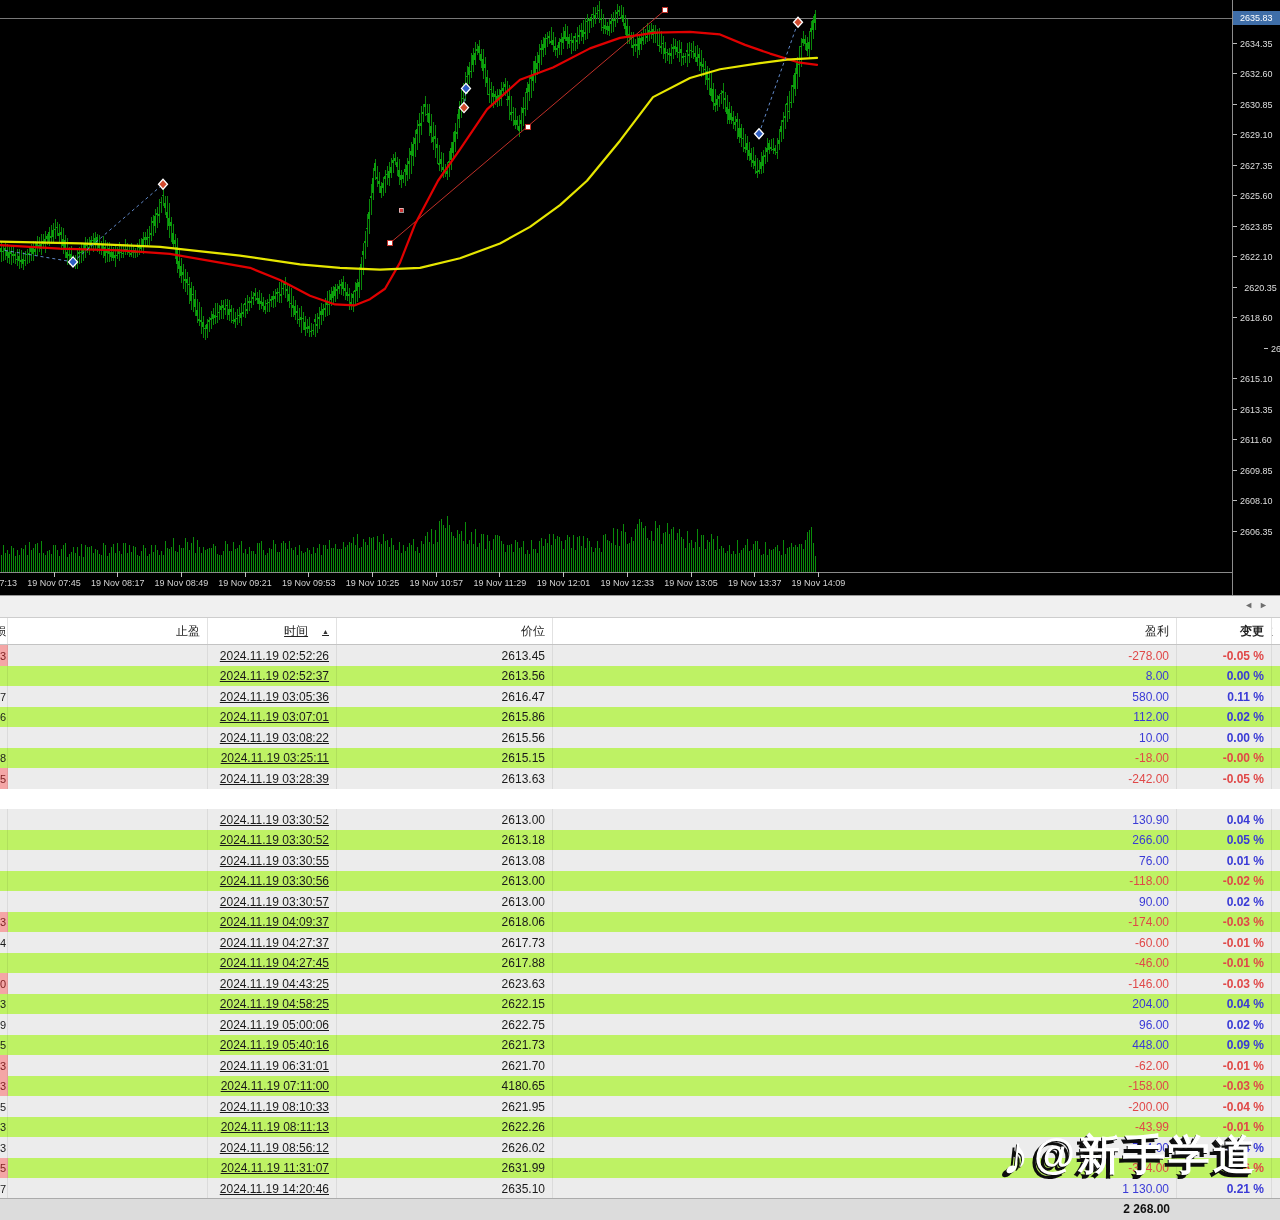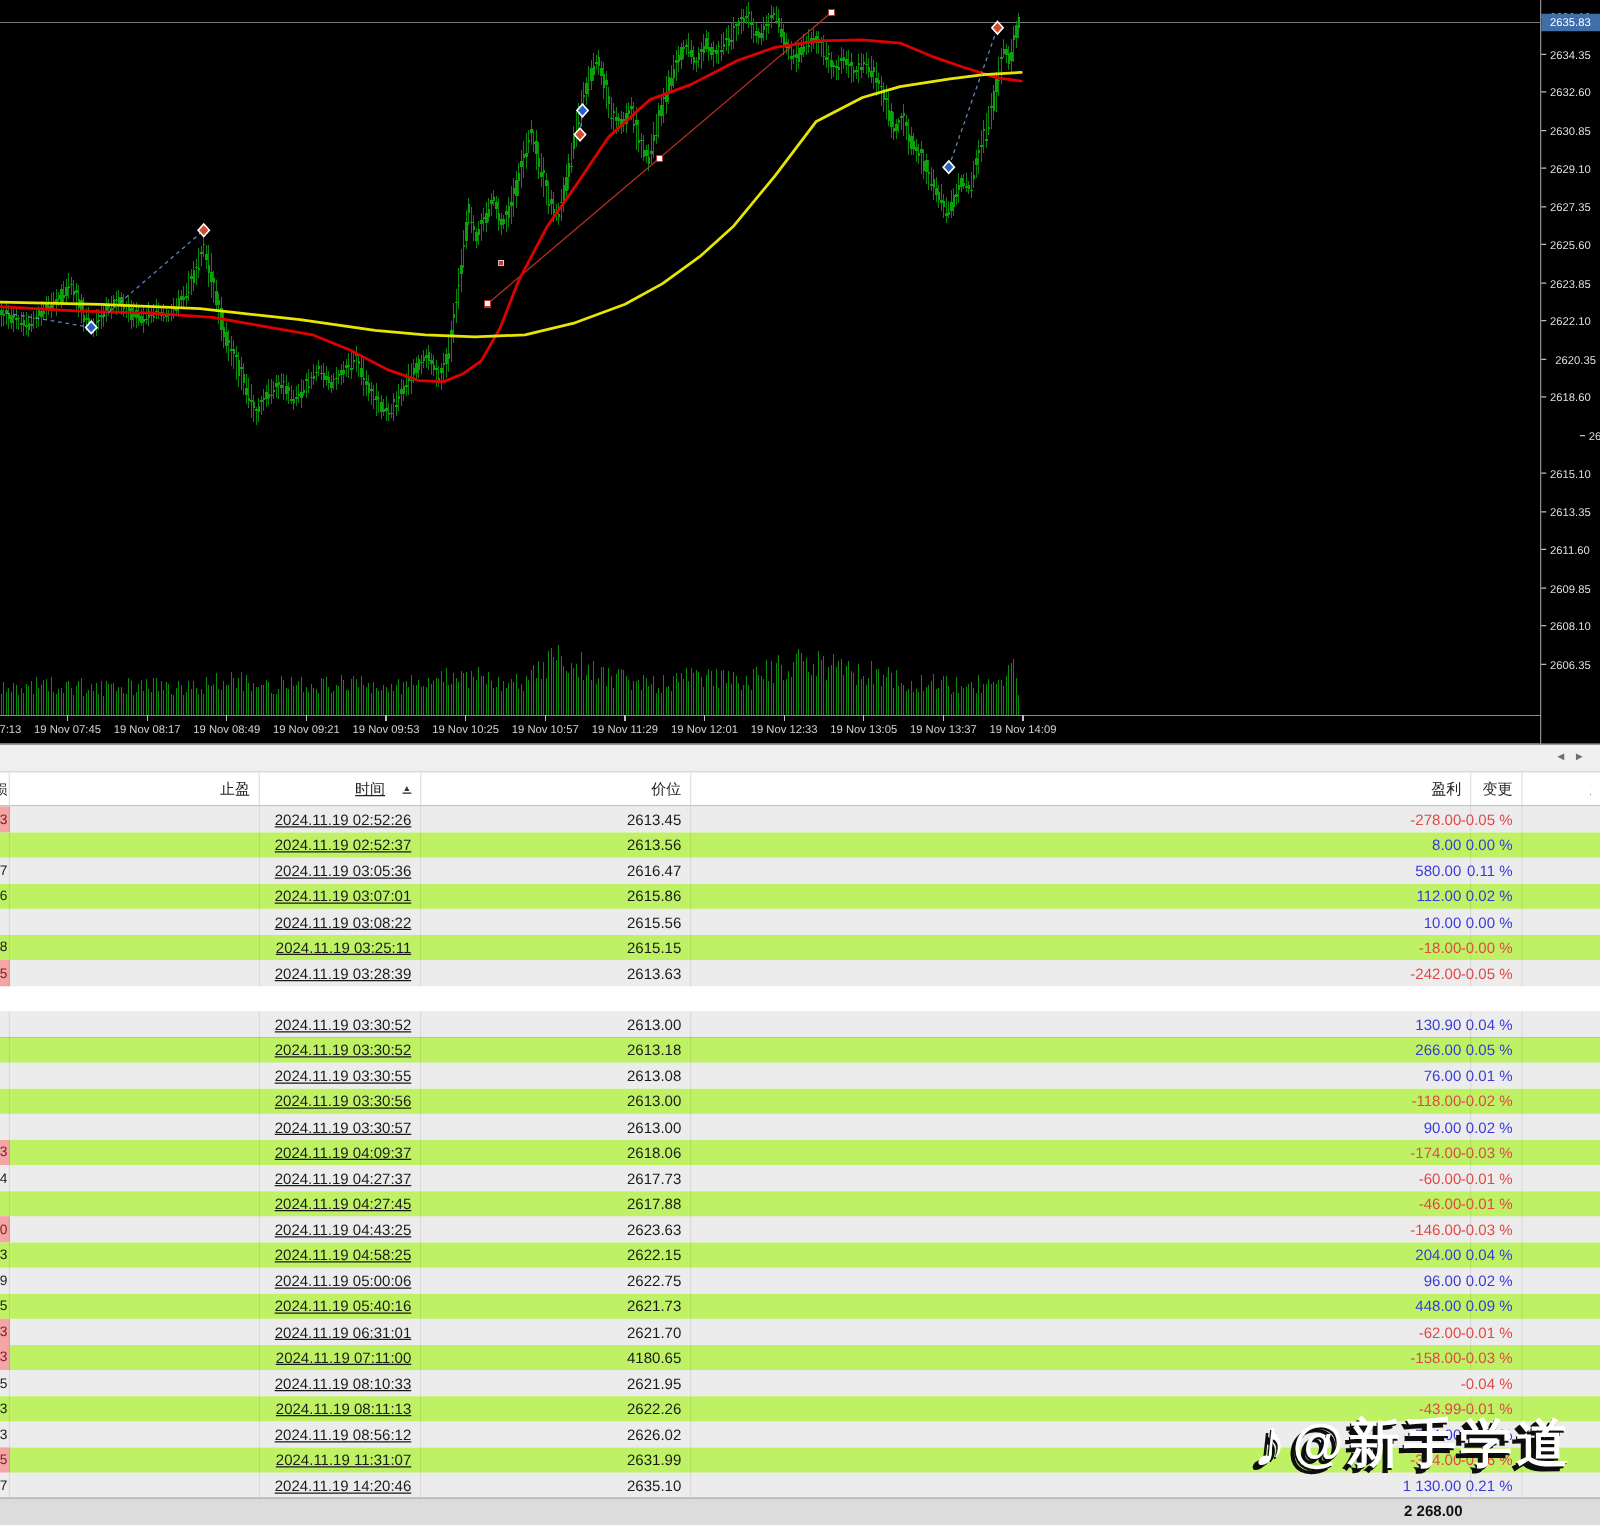--- a/index.html
+++ b/index.html
@@ -28,21 +28,21 @@
   .rows { position:absolute; left:0; top:645px; width:1280px; }
   .trow { position:absolute; left:0; width:1280px; height:21px; font-size:12px; color:#1a1a1a; }
   .trow.stripe { background:#ececec; }
   .trow.plain  { background:#bef264; }
   .tcell { position:absolute; top:0; height:100%; display:flex; align-items:center; justify-content:flex-end; padding-right:7px; border-right:1px solid rgba(0,0,0,0.07); white-space:nowrap; overflow:hidden; }
   .c-edge   { left:0;    width:8px;    padding-right:1px; font-size:11px; }
   .c-tp     { left:8px;  width:200px; }
   .c-time   { left:200px;width:137px;text-decoration:underline; }
   .c-price  { left:345px;width:208px; }
   .c-profit { left:553px;width:624px; }
-  .c-change { left:1123px;width:95px; }
+  .c-change { left:1177px;width:95px;font-weight:bold; }
   .c-sliver { left:1272px;width:8px; border-right:none; }
   .neg { color:#e04848; } .pos { color:#3a3ad6; }
   .trow.selected, .trow.selected .neg, .trow.selected .pos { background:#0b74d4; color:#fef9c3;margin-top:24px; }
   .edgeflag { background:#f4a6a6; color:#7c1f1f; }
   .tfoot { position:absolute; left:0; top:1198px; width:1280px; height:22px; background:#dcdcdc; border-top:1px solid #ababab; font-size:12px; font-weight:bold; color:#111; }
   .tfoot .total { position:absolute; right:110px; top:3px; }
 
   
   .watermark { position:absolute; left:1003px; top:1124px; z-index:6; display:flex; align-items:center; color:#fff;
                text-shadow:-4px 4px 0 #0d0d0d, -1px 1px 0 #0d0d0d; pointer-events:none; white-space:nowrap; }
@@ -1581,20 +1581,21 @@
         <div class="tcell c-price">4180.65</div>
         <div class="tcell c-profit neg">-158.00</div>
         <div class="tcell c-change neg">-0.03 %</div>
         <div class="tcell c-sliver"></div>
       </div>
       <div class="trow stripe" style="top: 451px;">
         <div class="tcell c-edge">5</div>
         <div class="tcell c-tp"></div>
         <div class="tcell c-time">2024.11.19 08:10:33</div>
         <div class="tcell c-price">2621.95</div>
+        <div class="tcell c-profit neg">-200.00</div>
         <div class="tcell c-change neg">-0.04 %</div>
         <div class="tcell c-sliver"></div>
       </div>
       <div class="trow plain" style="top: 471.5px;">
         <div class="tcell c-edge">3</div>
         <div class="tcell c-tp"></div>
         <div class="tcell c-time">2024.11.19 08:11:13</div>
         <div class="tcell c-price">2622.26</div>
         <div class="tcell c-profit neg">-43.99</div>
         <div class="tcell c-change neg">-0.01 %</div>

